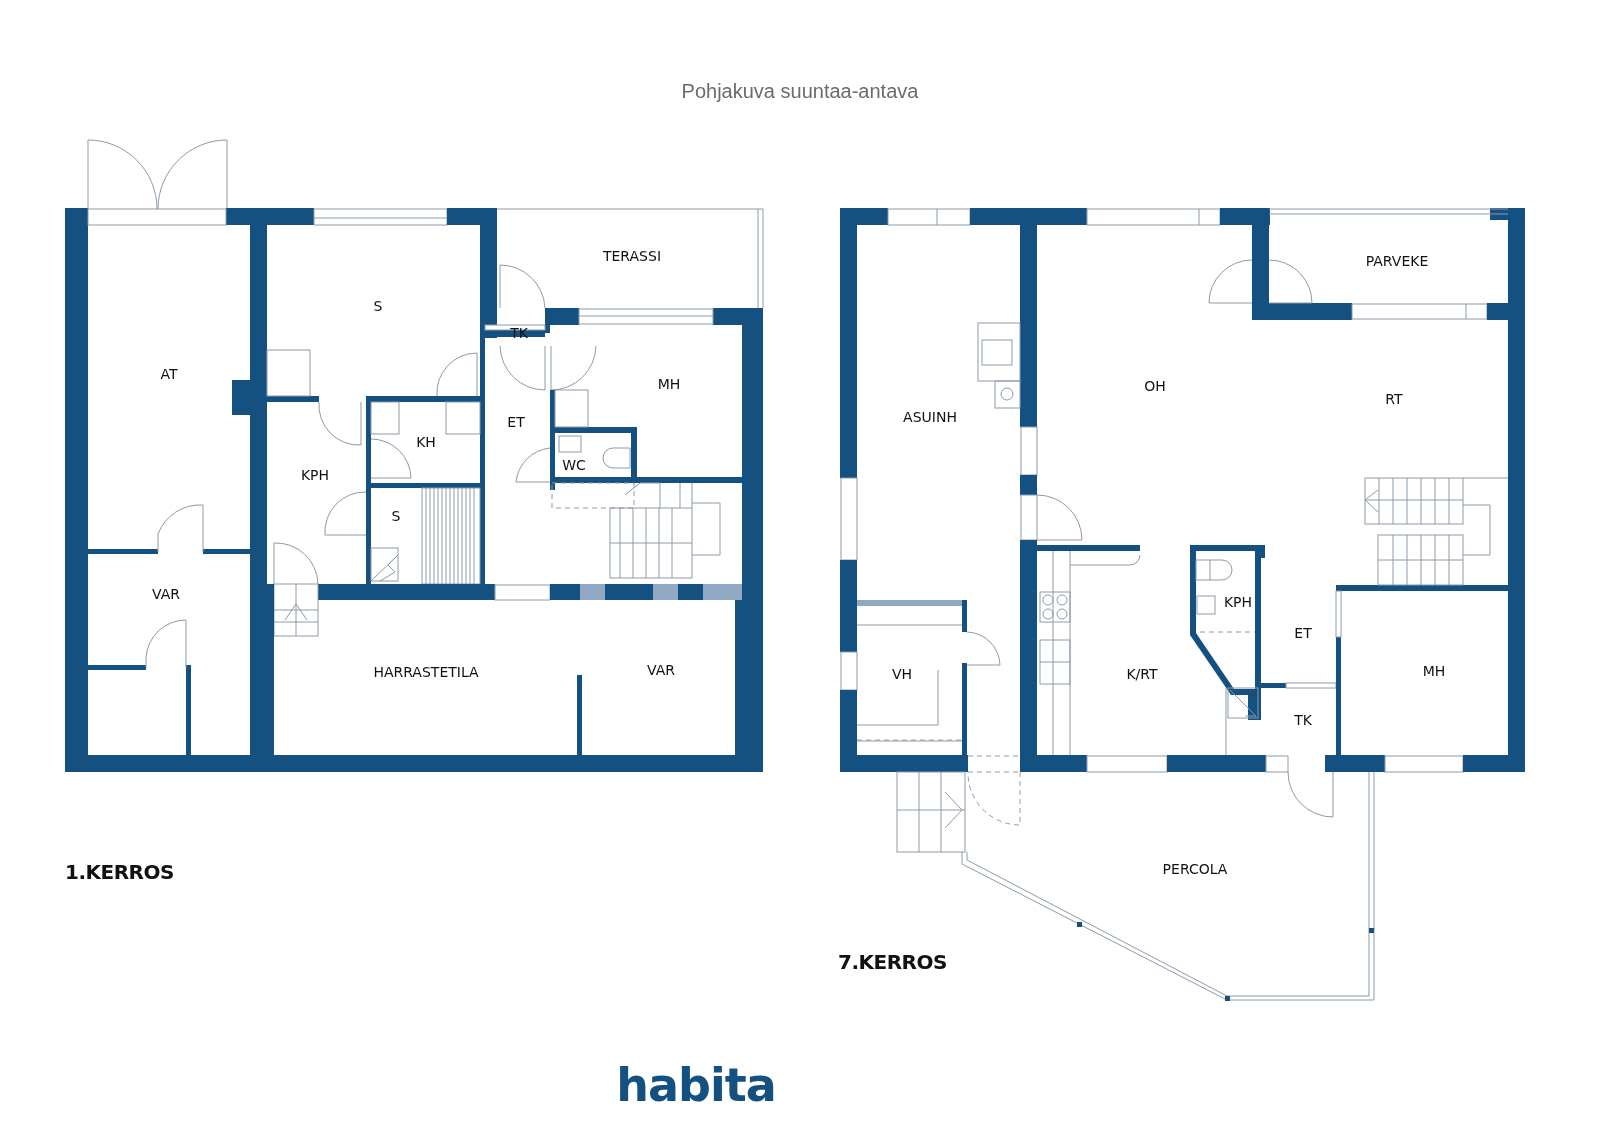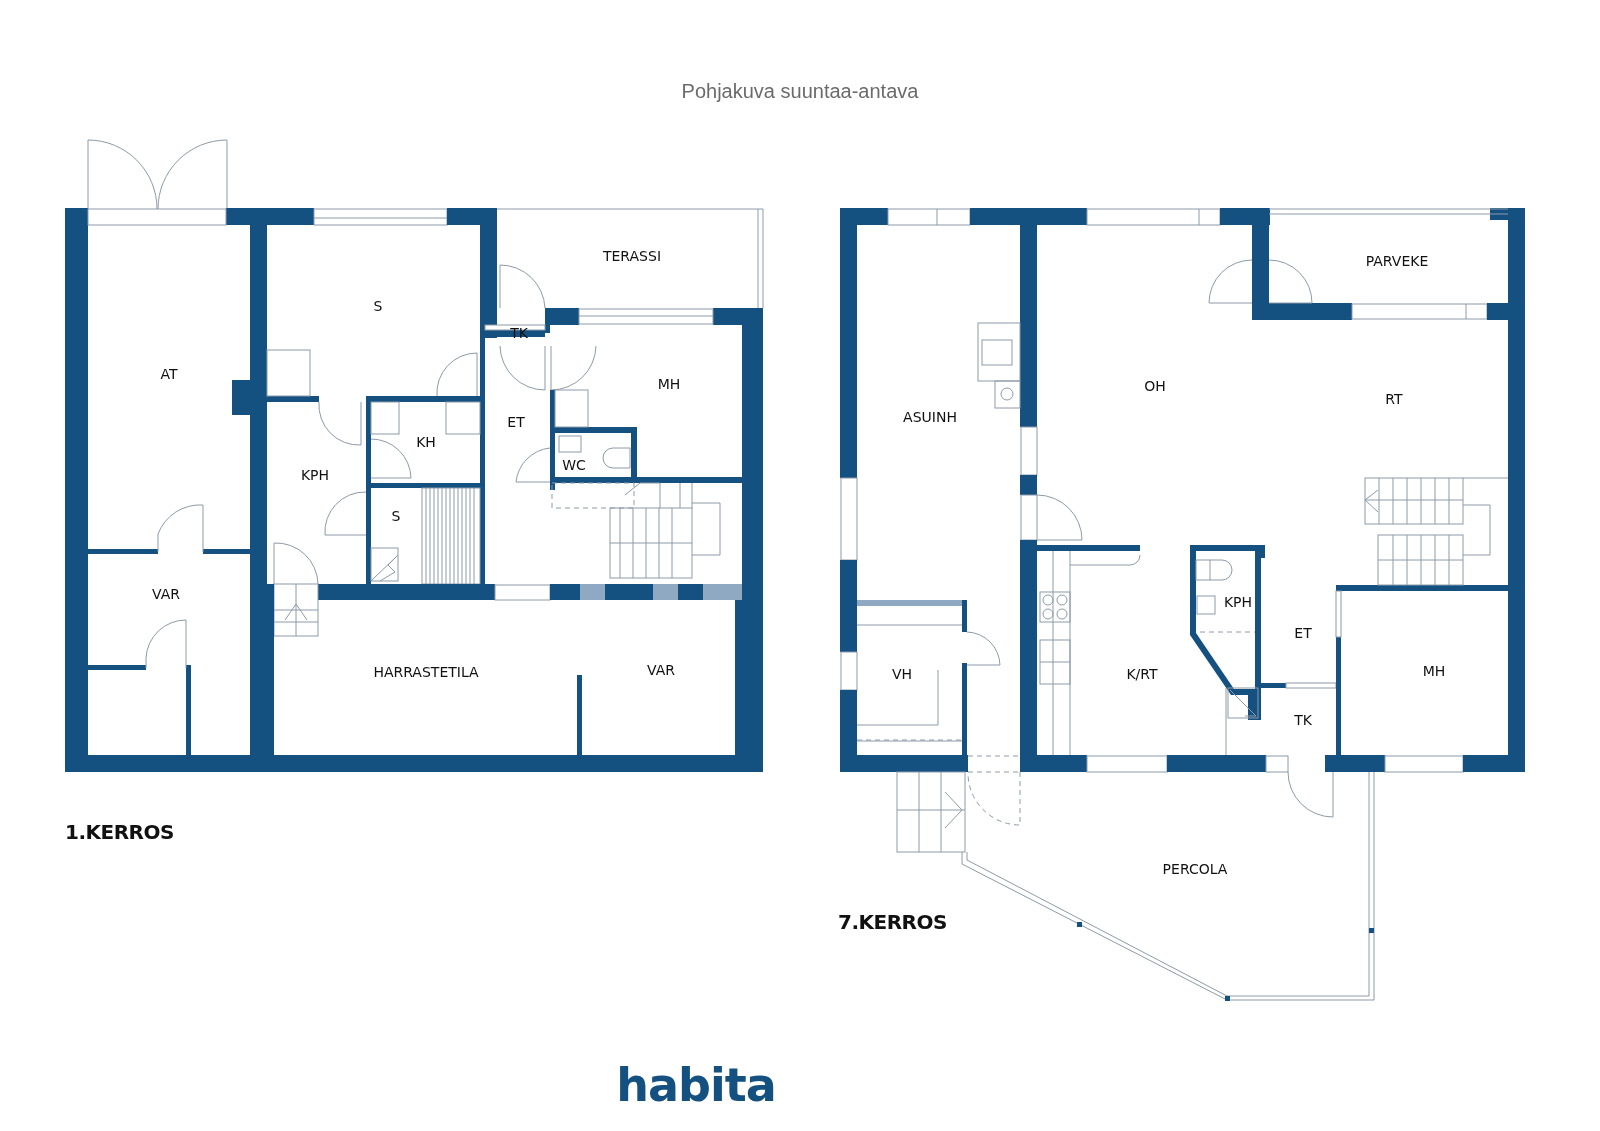--- a/index.html
+++ b/index.html
@@ -5,21 +5,21 @@
   html, body { margin: 0; padding: 0; background: #ffffff; }
   body { width: 1600px; height: 1131px; position: relative; overflow: hidden; font-family: "DejaVu Sans", sans-serif; }
   .page-title { position: absolute; top: 42px; left: 0; width: 1600px; text-align: center; font-family: "Liberation Sans", sans-serif; font-size: 20px; color: #6b6b6b; margin-top: 38px; }
   svg.plan { position: absolute; left: 0; top: 0; }
   .wall { fill: #145181; }
   .wall-light { fill: #8fa9c3; }
   .thin { fill: none; stroke: #8c9aa8; stroke-width: 1; }
   .thin-dash { fill: none; stroke: #8c9aa8; stroke-width: 1; stroke-dasharray: 5 4; }
   .win { fill: #ffffff; stroke: #8c9aa8; stroke-width: 1; }
   .room-label { font-family: "DejaVu Sans", sans-serif; font-size: 14px; fill: #111; text-anchor: middle; dominant-baseline: middle; }
-  .floor-label { position: absolute; font-family: "DejaVu Sans", sans-serif; font-weight: bold; font-size: 20px; color: #111; letter-spacing: -0.5px; }
+  .floor-label { position: absolute; font-family: "DejaVu Sans", sans-serif; font-weight: bold; font-size: 20px; color: #111; letter-spacing: -0.5px; margin-top: 40px; }
   .logo { position: absolute; top: 1058px; left: 0; width: 1392px; text-align: center; font-family: "DejaVu Sans", sans-serif; font-weight: bold; font-size: 46px; color: #145181; letter-spacing: -1px; }
 </style>
 </head>
 <body>
 
 <div class="page-title">Pohjakuva suuntaa-antava</div>
 
 <svg class="plan" width="1600" height="1131" viewBox="0 0 1600 1131" xmlns="http://www.w3.org/2000/svg">
 
   <g>

